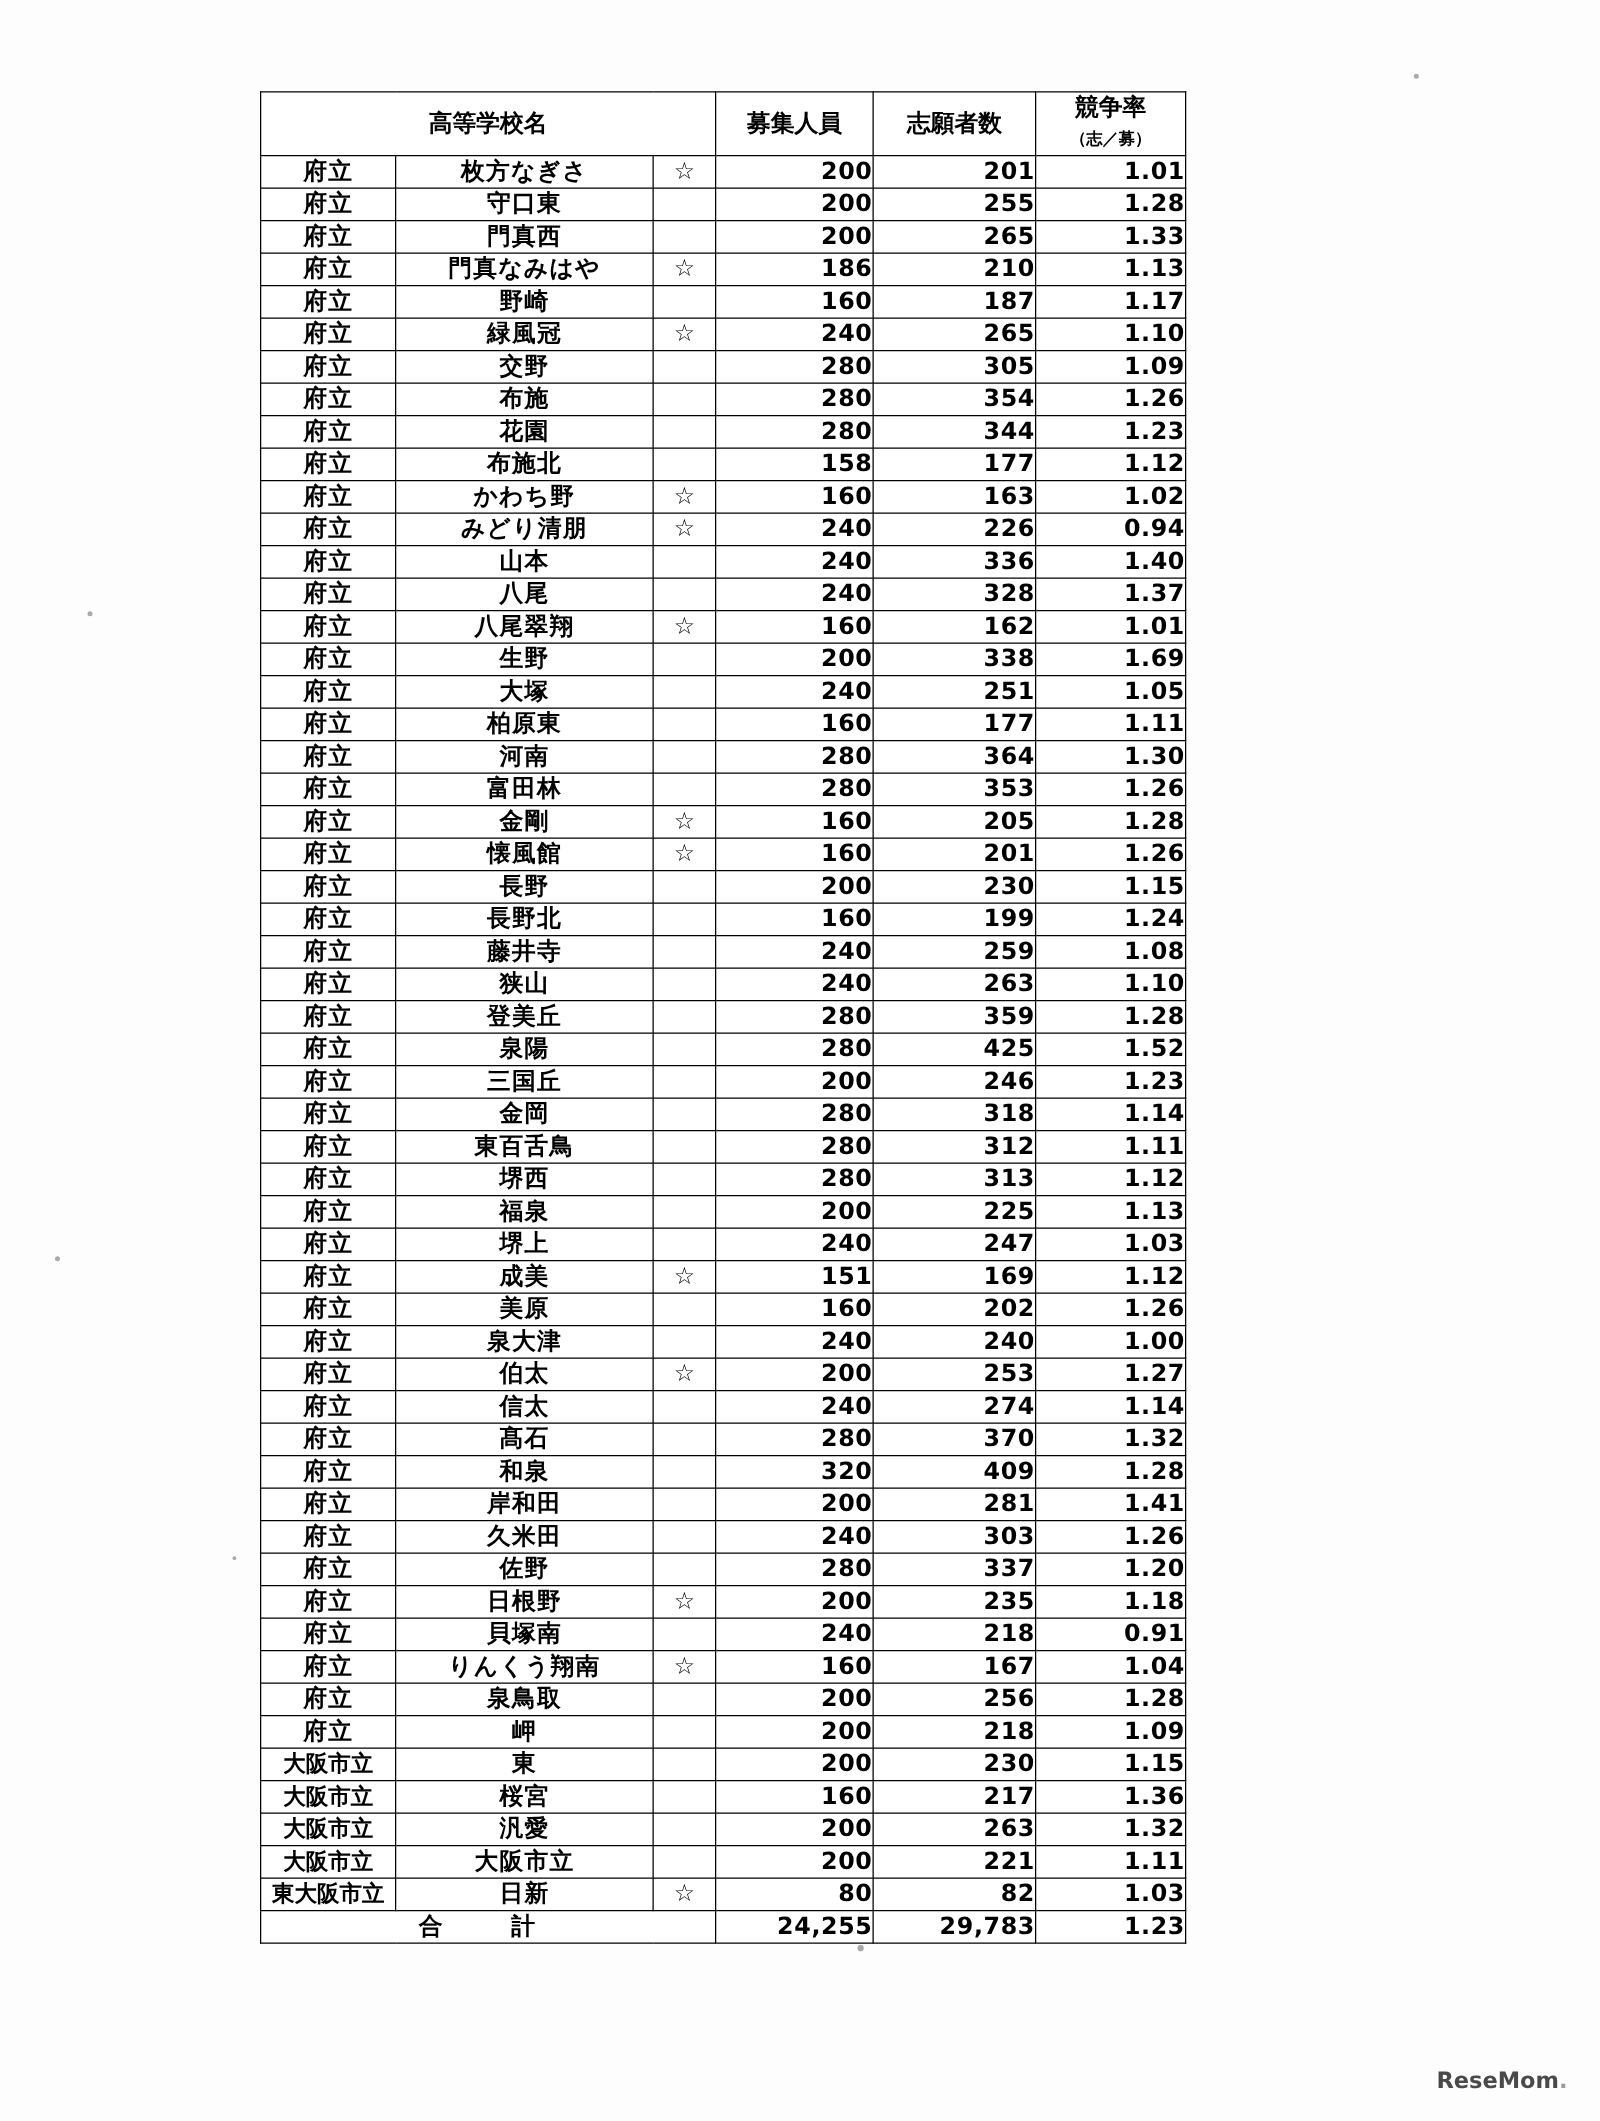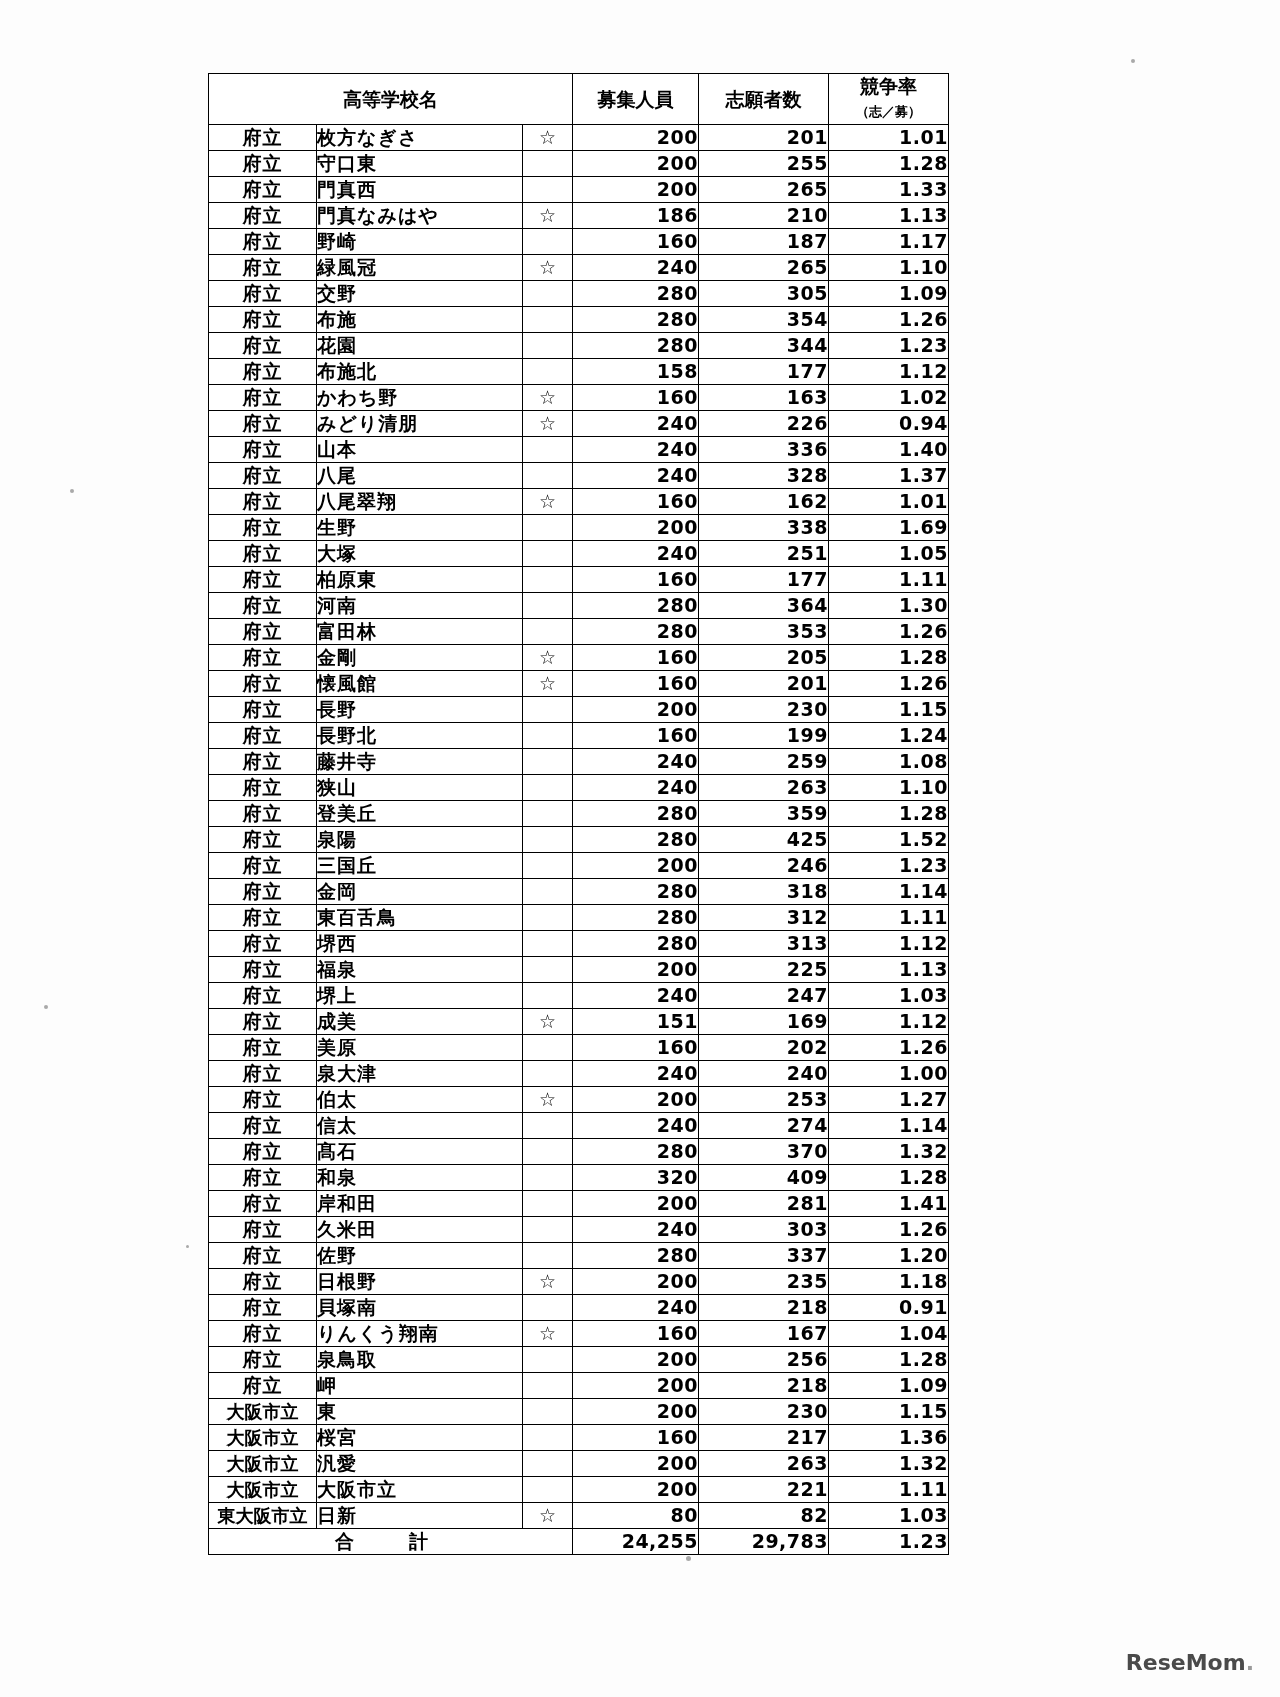--- a/index.html
+++ b/index.html
@@ -76,21 +76,21 @@
   thead th .hdr-l2 { display:block; font-size:13px; }
 
   td.kind {
     text-align: center;
     padding-left: 6px;
     border-right: none;
     letter-spacing: 1px;
   }
   td.kind.wide { font-size: 18px; letter-spacing: 0px; }
   td.school {
-    text-align: left;
+    text-align: center;
     border-left: none;
     border-right: none;
     padding-left: 14px;
     letter-spacing: 1px;
   }
   td.star {
     text-align: center;
     border-left: none;
     font-size: 17px;
   }
@@ -105,21 +105,21 @@
     text-align: center;
     letter-spacing: 18px;
     border-right: 1.6px solid #000;
   }
 
   
   #watermark {
     position: absolute;
     right: 26px;
     bottom: 22px;
-    font-size: 22px;
+    font-size: 18px;
     font-weight: 700;
     color: #4a4a4a;
     letter-spacing: 0px;
     font-family: "DejaVu Sans", "Liberation Sans", sans-serif;
   }
   #watermark .rm-dot { color: #9a9a9a; }
 </style>
 </head>
 <body>
 

